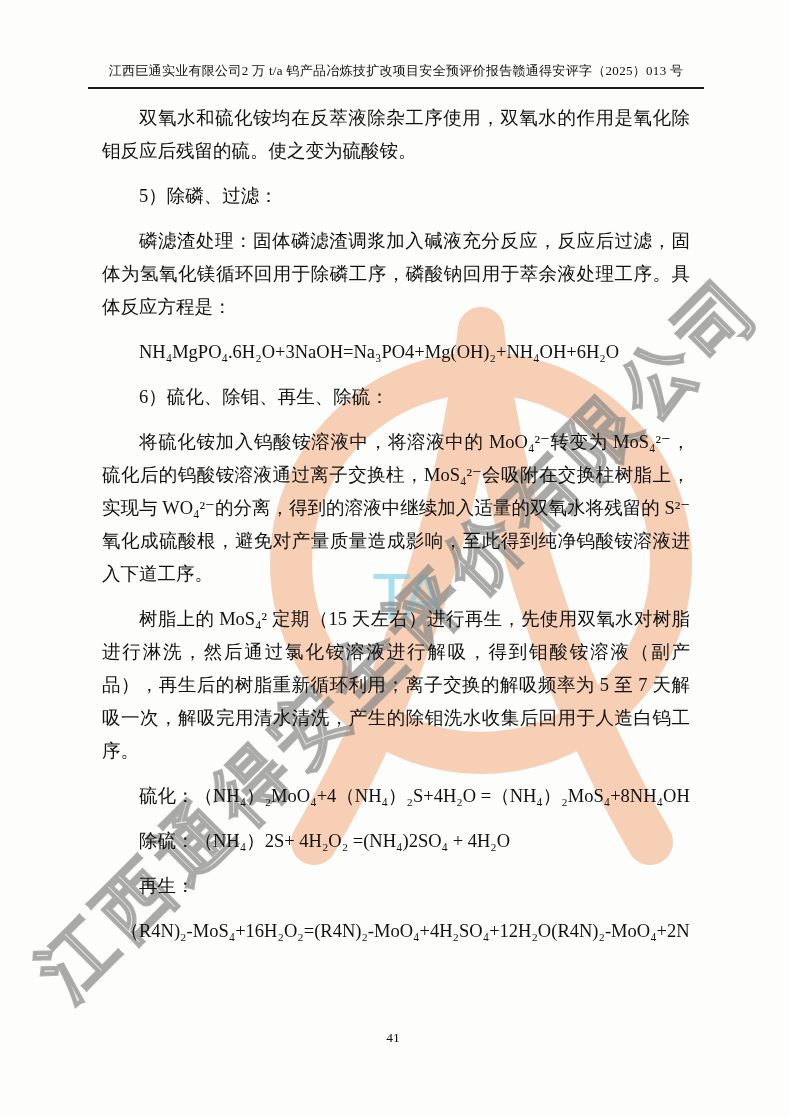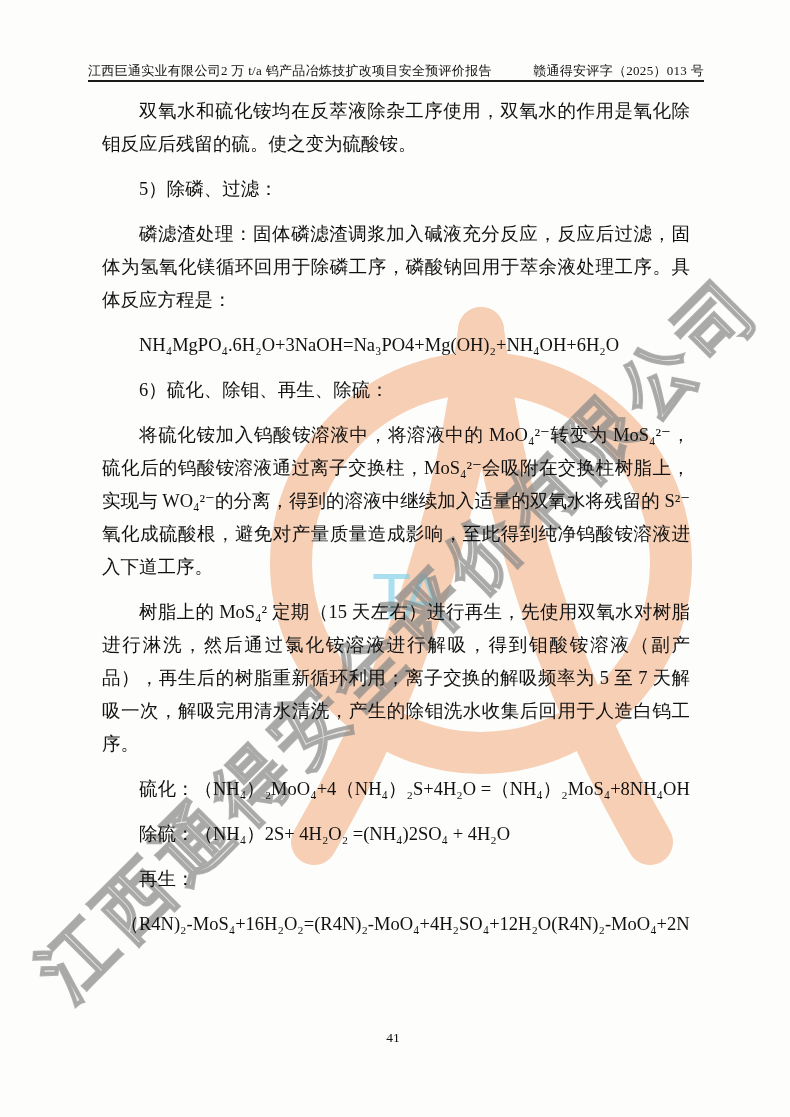--- a/index.html
+++ b/index.html
@@ -36,24 +36,24 @@
     font-size:64px;
     font-weight:normal;
     letter-spacing:-4px;
     color:rgba(125,208,230,0.65);
   }
   
   .content{position:relative;z-index:1;}
   .header{
     margin:0 86px 0 88px;
     padding-top:62px;
-    padding-bottom:0;
+    padding-bottom:7px;
     border-bottom:2px solid #1a1a1a;
     display:flex;
-    justify-content:space-between;
+    justify-content:center;
     align-items:flex-end;
     font-size:13px;
     letter-spacing:0.3px;
   }
   .header .hl{max-width:470px;}
   .header .hr{white-space:nowrap;}
   .body-text{
     margin:13px 88px 0 90px;
     width:612px;
     font-size:18.5px;

